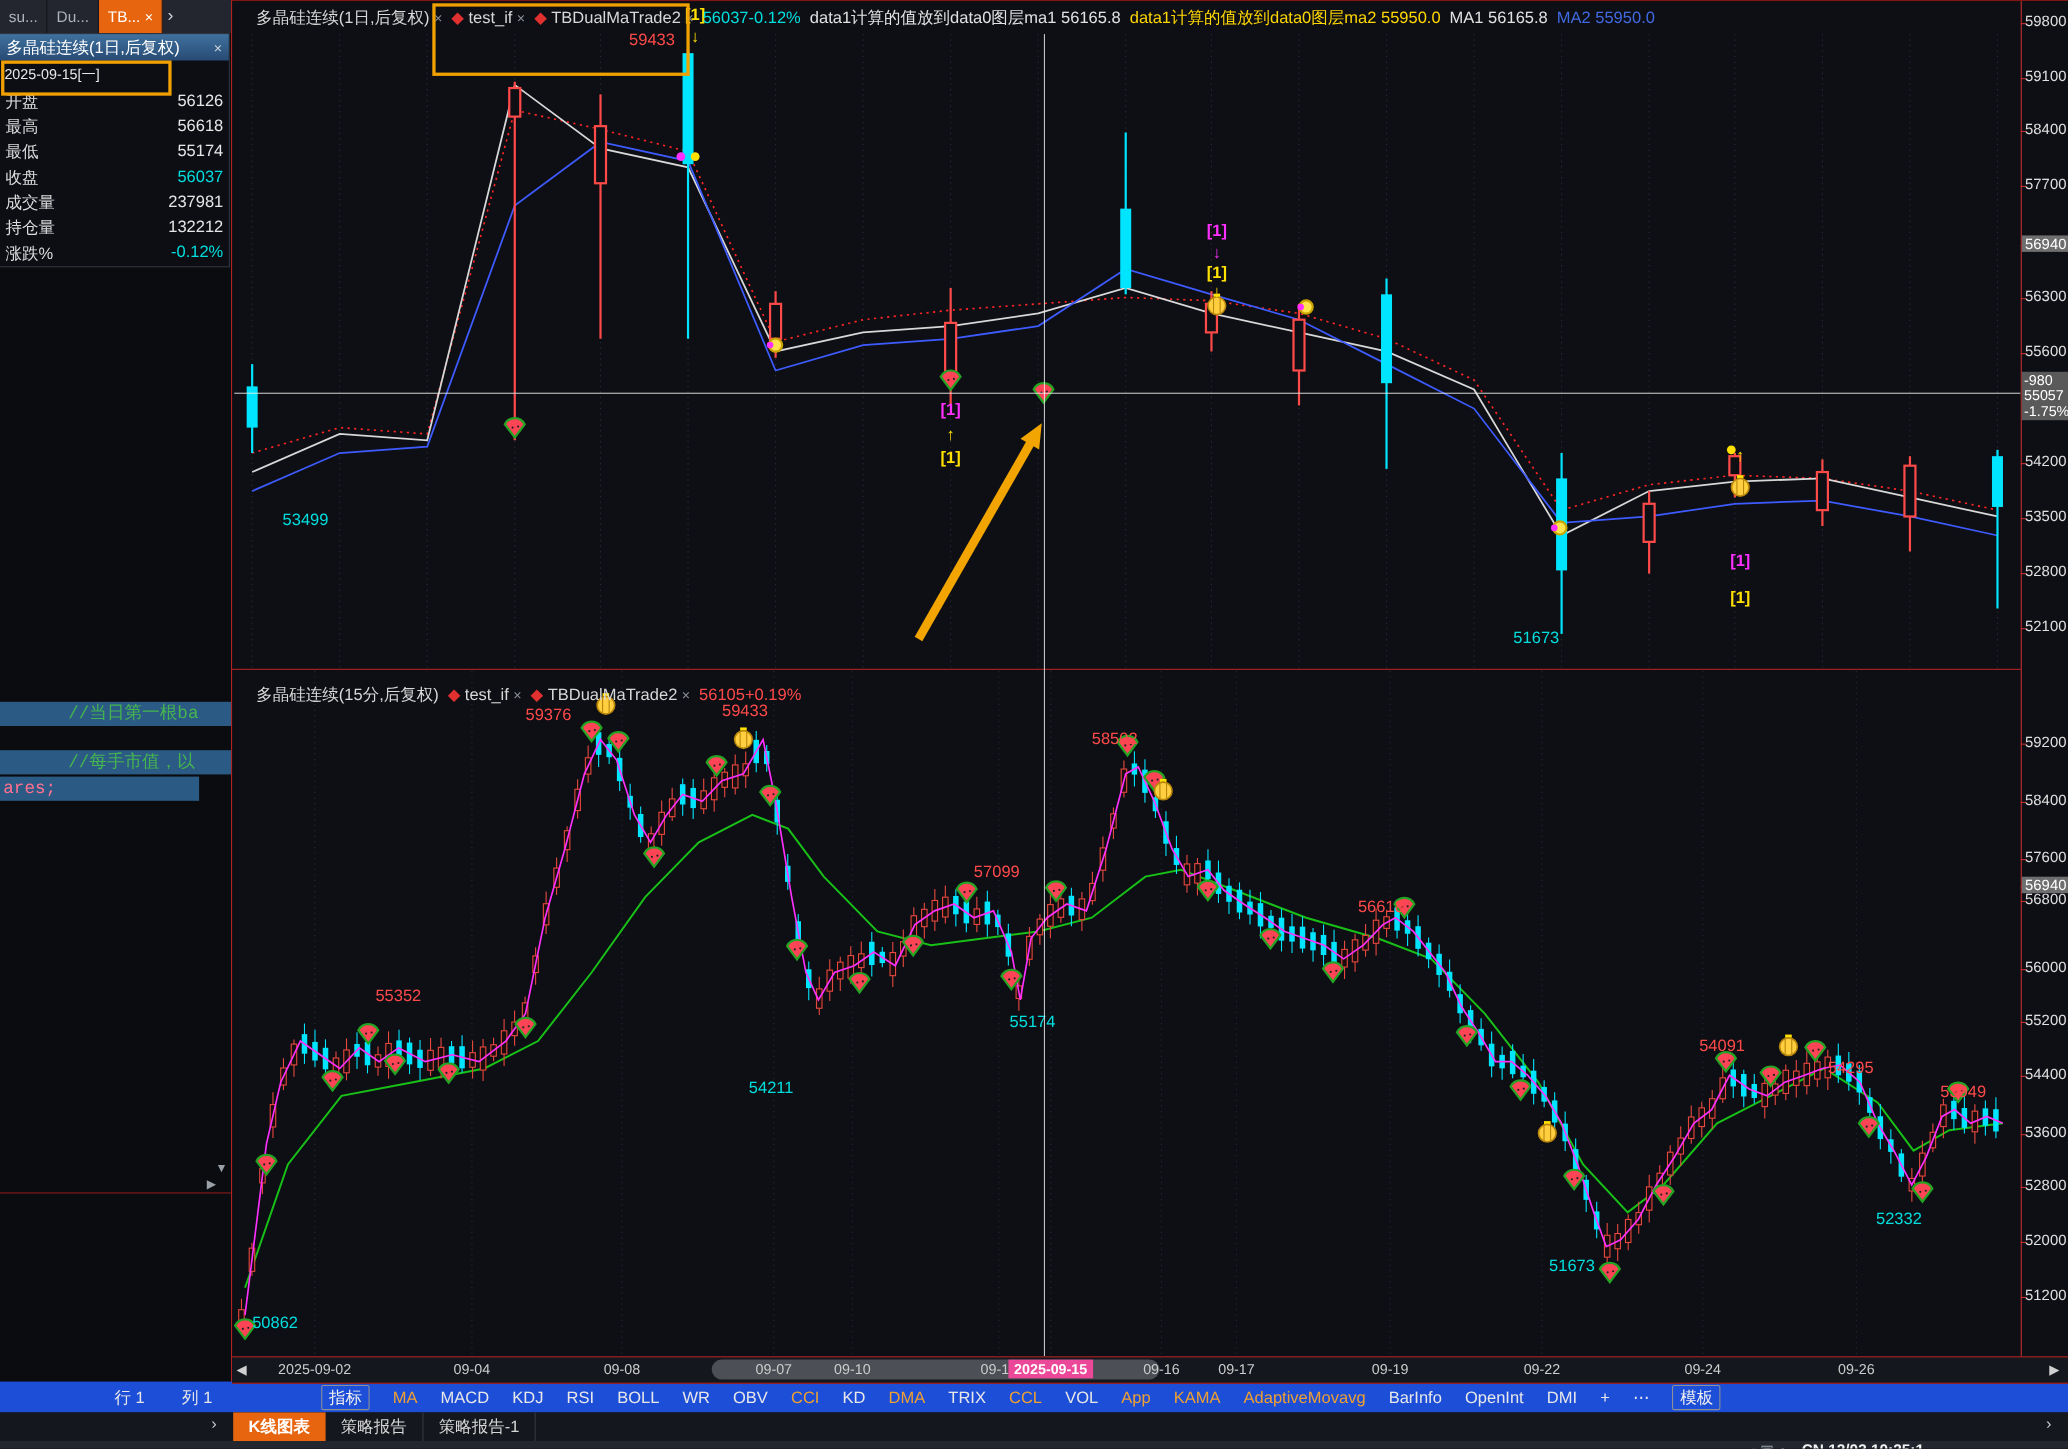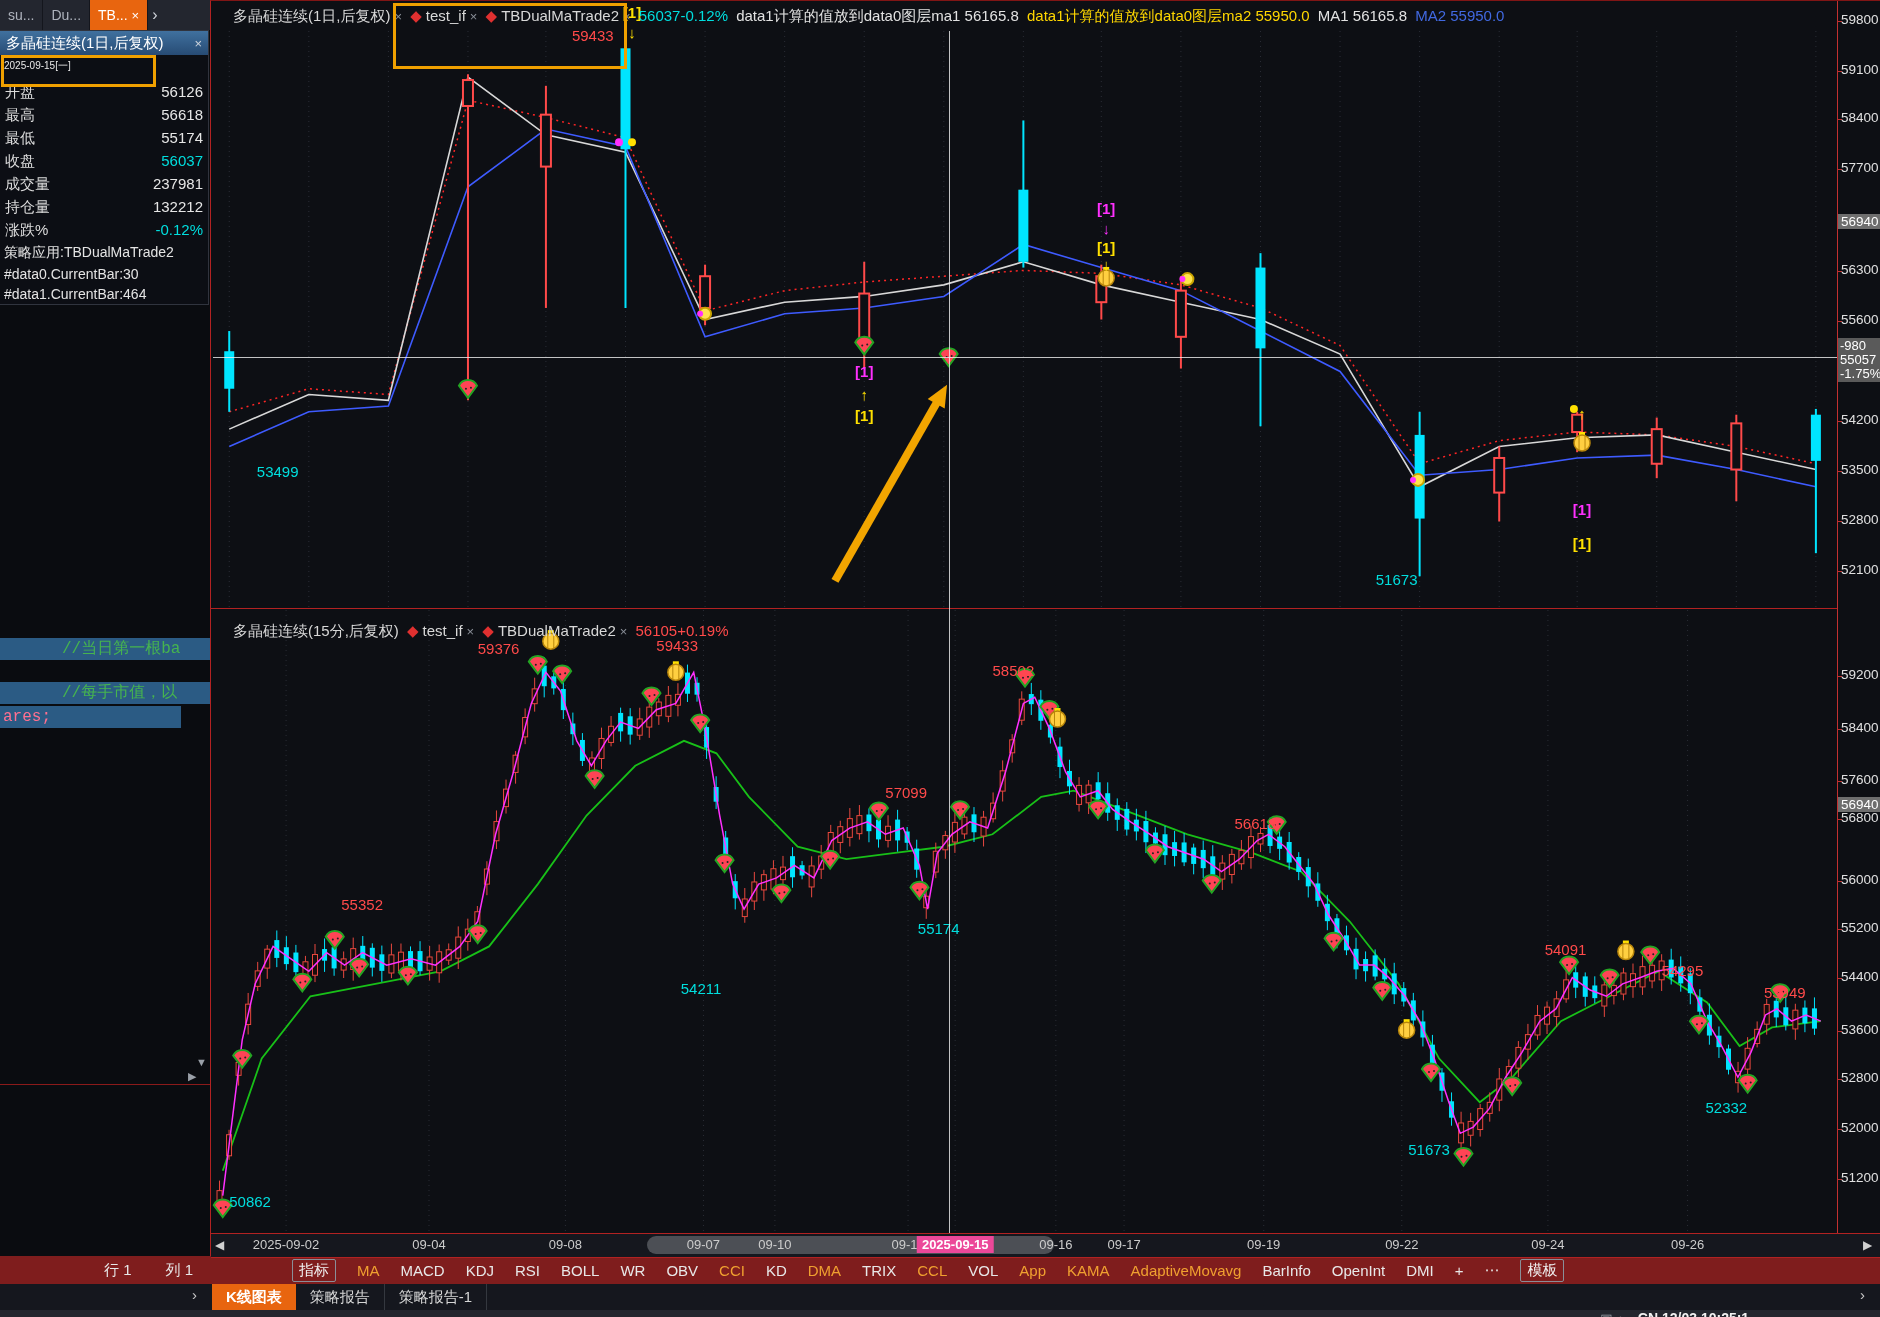--- a/index.html
+++ b/index.html
@@ -12,21 +12,21 @@
   .wtab.active{background:#e8650f;color:#fff;}
   .wtab .x{color:#fff;font-size:13px;}
   #wtab-more{display:flex;align-items:center;color:#cfd3da;font-size:16px;padding:0 4px;}
   
   #left-side{left:0;top:30px;width:210px;height:1226px;background:#0a0c10;}
   
   #quote{left:0;top:0;width:208px;background:rgba(12,15,21,.96);border:1px solid #30343e;border-left:none;}
   #quote-title{height:24px;background:linear-gradient(#40719f,#274b74);color:#fff;font-size:15px;
                display:flex;align-items:center;justify-content:space-between;padding:0 6px;}
   #quote-title .x{color:#cdd4dd;font-size:13px;}
-  .qdate{font-size:10px;color:#e8e8e8;padding:4px 4px 2px 4px;height:20px;}
+  .qdate{font-size:13px;color:#e8e8e8;padding:4px 4px 2px 4px;height:20px;}
   .qrow{display:flex;justify-content:space-between;font-size:15px;padding:2px 5px;}
   .qrow .ql{color:#dcdcdc;}
   .qstrat{font-size:14px;color:#e4e4e4;padding:2px 4px;white-space:nowrap;}
   
   .obox{border:3px solid #f0a000;background:transparent;pointer-events:none;z-index:40;}
   
   .codeline{position:absolute;height:22px;background:#2b5b84;font-family:"Liberation Mono",monospace;
             font-size:16px;line-height:22px;white-space:nowrap;overflow:hidden;}
   .side-arrow{position:absolute;color:#9aa0a8;font-size:11px;}
   
@@ -47,21 +47,21 @@
               border-top:1px solid #b22222;border-bottom:1px solid #b22222;z-index:26;}
   .dtick{position:absolute;top:3px;font-size:13px;color:#cccccc;transform:translateX(-50%);white-space:nowrap;}
   .dband{position:absolute;top:2px;height:18px;background:#4c4f55;border-radius:9px;}
   .dhl{position:absolute;top:2px;transform:translateX(-50%);background:#ec4899;color:#fff;font-size:13px;
        padding:1px 5px;font-weight:bold;white-space:nowrap;}
   .darrow{position:absolute;top:4px;color:#d0d0d0;font-size:12px;}
   
   #cross-v{left:948px;top:30px;width:1px;height:1202px;background:rgba(240,240,240,.8);z-index:20;}
   #cross-h{left:212px;top:356px;width:1624px;height:1px;background:rgba(240,240,240,.8);z-index:20;}
   
-  #toolbar{left:0;top:1256px;width:1880px;height:28px;background:#7f1d1d;display:flex;align-items:center;font-size:15px;}
+  #toolbar{left:0;top:1256px;width:1880px;height:28px;background:#1d4ed8;display:flex;align-items:center;font-size:15px;}
   #rowcol{position:absolute;left:104px;display:flex;gap:34px;color:#e6e6e6;}
   #tb-items{position:absolute;left:292px;display:flex;align-items:center;gap:21px;white-space:nowrap;}
   .tbi{color:#e8e8e8;cursor:pointer;}
   .tbi.orange{color:#f0a030;}
   .tbi.box{border:1px solid #8a8f98;padding:1px 6px;border-radius:2px;color:#f0f0f0;}
   
   #btabs{left:0;top:1284px;width:1880px;height:26px;background:#15171e;display:flex;align-items:stretch;}
   .btab{display:flex;align-items:center;padding:0 14px;font-size:15px;color:#d6d6d6;border-right:1px solid #34383f;}
   .btab.active{background:#e8650f;color:#fff;font-weight:bold;border-right:none;}
   #btab-arrow{position:absolute;left:192px;top:1286px;color:#c8c8c8;font-size:15px;}
@@ -113,25 +113,20 @@
           <span style="color: rgb(230, 230, 230);">237981</span>
         </div>
         <div class="qrow">
           <span class="ql">持仓量</span>
           <span style="color: rgb(230, 230, 230);">132212</span>
         </div>
         <div class="qrow">
           <span class="ql">涨跌%</span>
           <span style="color: rgb(0, 222, 222);">-0.12%</span>
         </div>
-      </div>
-    <div id="quote-strat">
-        <div class="qstrat">策略应用:TBDualMaTrade2</div>
-        <div class="qstrat">#data0.CurrentBar:30</div>
-        <div class="qstrat">#data1.CurrentBar:464</div>
       </div>
   </div>
   <div id="code-lines">
       <div class="codeline" style="top: 608px; left: 0px; width: 193px; padding-left: 62px; color: rgb(70, 180, 79);">//当日第一根ba</div>
       <div class="codeline" style="top: 652px; left: 0px; width: 193px; padding-left: 62px; color: rgb(70, 180, 79);">//每手市值，以</div>
       <div class="codeline" style="top: 676px; left: 0px; width: 178px; padding-left: 3px; color: rgb(255, 112, 144);">ares;</div>
     </div>
   <div class="side-arrow" style="left:196px;top:1026px;">▼</div>
   <div class="side-arrow" style="left:188px;top:1040px;">▶</div>
   <div class="abs" style="left:0;top:1054px;width:212px;height:1px;background:#8b1a1a;"></div>

